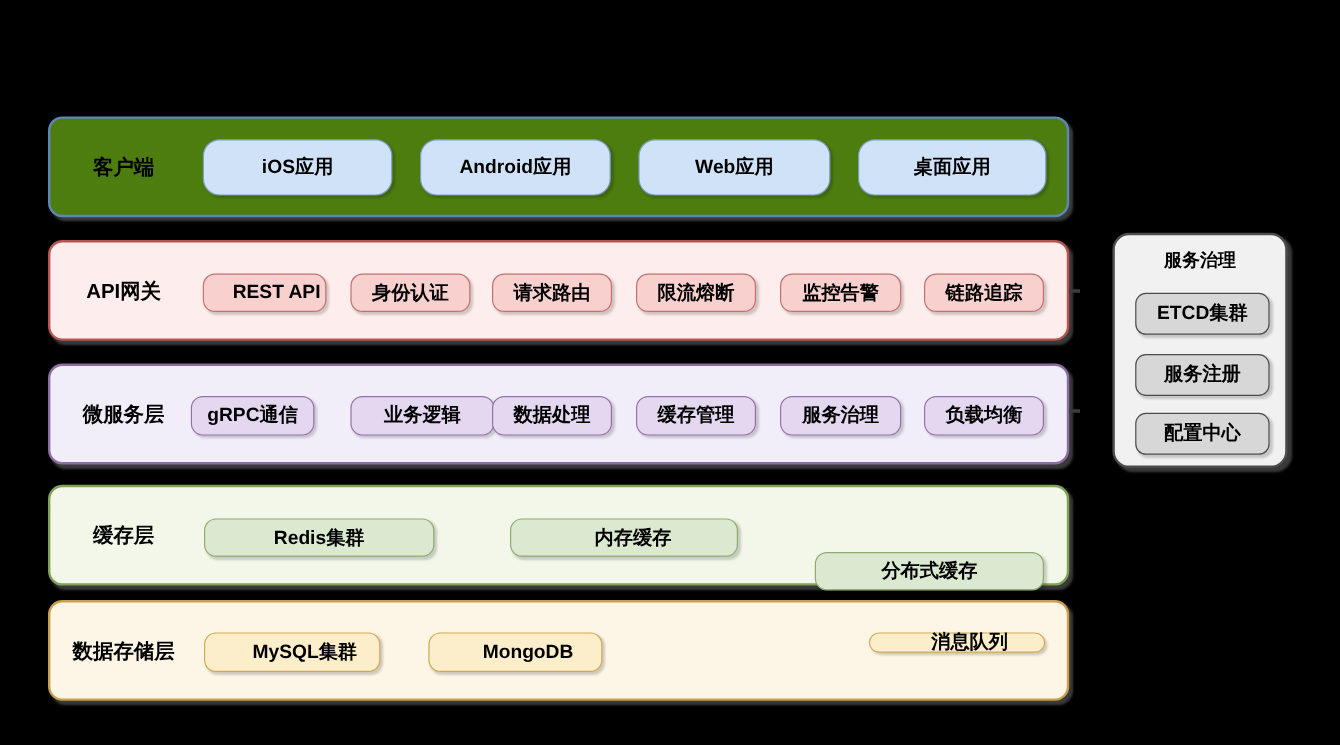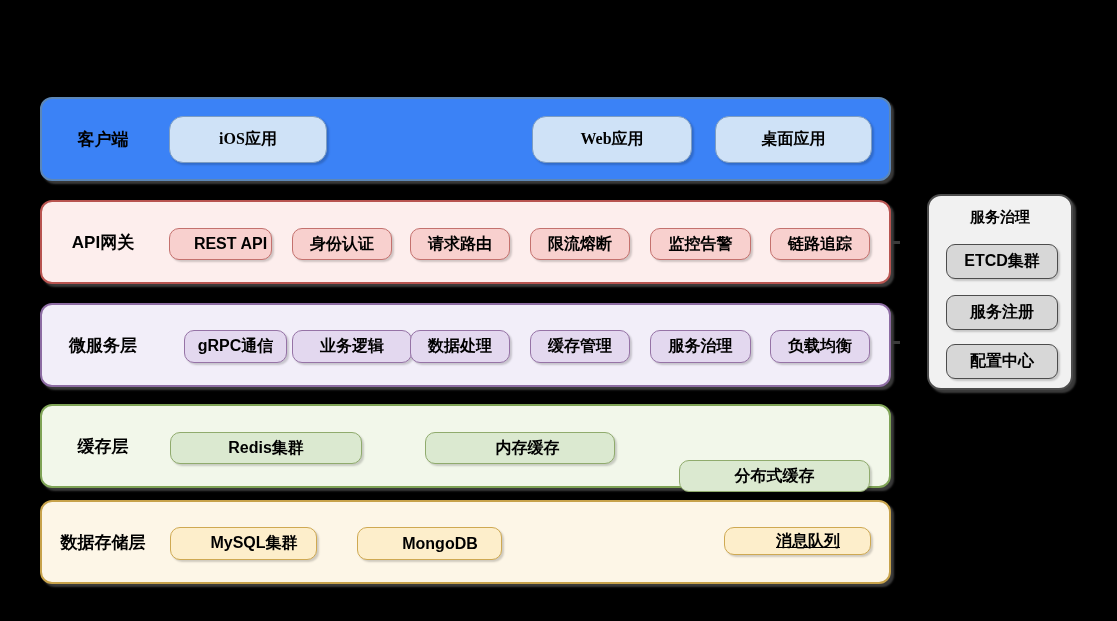--- a/index.html
+++ b/index.html
@@ -19,21 +19,21 @@
   }
   .node {
     position:absolute; box-sizing:border-box; border:1px solid;
     display:flex; align-items:center; justify-content:center;
     font-size:16px; font-weight:bold; color:#000;
     border-radius:10px; box-shadow:2px 2px 2px rgba(0,0,0,.18);
     white-space:nowrap;
   }
   .r14 { border-radius:14px; }
 
-  .c-blue   { background:#3b82f6; border-color:#5d87b6;font-family:Liberation Serif, serif; }
+  .c-blue   { background:#4d7c0f; border-color:#5d87b6; }
   .c-blue   .node { background:#cfe2f7; border-color:#7d9dc2; }
   .c-red    { background:#fdeeed; border-color:#b85450; }
   .c-red    .node { background:#f8d0ce; border-color:#c4716e; }
   .c-purple { background:#f2eef9; border-color:#8d6ca3; }
   .c-purple .node { background:#e3d8ef; border-color:#9673a6; }
   .c-green  { background:#f2f7ea; border-color:#7fa356; }
   .c-green  .node { background:#dbe9d0; border-color:#90ab6d; }
   .c-yellow { background:#fdf6e7; border-color:#c7a24b; }
   .c-yellow .node { background:#fdeecb; border-color:#cfa952;padding-left:21px; }
 
@@ -51,56 +51,57 @@
   .stub { position:absolute; width:9px; height:3px; background:#3a3a3a; }
 </style>
 </head>
 <body>
 
 <div class="stage">
 
   <section class="layer c-blue" style="top:97px;">
     <div class="layer-label">客户端</div>
     <div class="node r14" style="left:127px;top:17px;width:158px;height:47px;">iOS应用</div>
+    <div class="node r14" style="left:308px;top:17px;width:159px;height:47px;">Android应用</div>
     <div class="node r14" style="left:490px;top:17px;width:160px;height:47px;">Web应用</div>
     <div class="node r14" style="left:673px;top:17px;width:157px;height:47px;">桌面应用</div>
   </section>
 
   <section class="layer c-red" style="top:200px;">
     <div class="layer-label">API网关</div>
     <div class="node" style="left:127px;top:26px;width:103px;height:32px;padding-left:20px;">REST API</div>
     <div class="node" style="left:250px;top:26px;width:100px;height:32px;">身份认证</div>
     <div class="node" style="left:368px;top:26px;width:100px;height:32px;">请求路由</div>
     <div class="node" style="left:488px;top:26px;width:100px;height:32px;">限流熔断</div>
     <div class="node" style="left:608px;top:26px;width:101px;height:32px;">监控告警</div>
     <div class="node" style="left:728px;top:26px;width:100px;height:32px;">链路追踪</div>
   </section>
 
   <section class="layer c-purple" style="top:303px;">
     <div class="layer-label">微服务层</div>
-    <div class="node" style="left:142px;top:25px;width:103px;height:33px;">gRPC通信</div>
+    <div class="node" style="left:117px;top:25px;width:103px;height:33px;">gRPC通信</div>
     <div class="node" style="left:250px;top:25px;width:120px;height:33px;">业务逻辑</div>
     <div class="node" style="left:368px;top:25px;width:100px;height:33px;">数据处理</div>
     <div class="node" style="left:488px;top:25px;width:100px;height:33px;">缓存管理</div>
     <div class="node" style="left:608px;top:25px;width:101px;height:33px;">服务治理</div>
     <div class="node" style="left:728px;top:25px;width:100px;height:33px;">负载均衡</div>
   </section>
 
   <section class="layer c-green" style="top:404px;">
     <div class="layer-label">缓存层</div>
     <div class="node" style="left:128px;top:26px;width:192px;height:32px;">Redis集群</div>
     <div class="node" style="left:383px;top:26px;width:190px;height:32px;padding-left:15px;">内存缓存</div>
     <div class="node" style="left:637px;top:26px;width:191px;height:32px;margin-top:28px;">分布式缓存</div>
   </section>
 
   <section class="layer c-yellow" style="top:500px;">
     <div class="layer-label">数据存储层</div>
     <div class="node" style="left:128px;top:25px;width:147px;height:33px;">MySQL集群</div>
     <div class="node" style="left:315px;top:25px;width:145px;height:33px;">MongoDB</div>
-    <div class="node" style="left:682px;top:25px;width:147px;height:28px;text-decoration:underline;">消息队列</div>
+    <div class="node" style="left:682px;top:25px;width:147px;height:17px;">消息队列</div>
   </section>
 
   <div class="stub" style="left:891px;top:241px;"></div>
   <div class="stub" style="left:891px;top:341px;"></div>
 
   <aside class="panel">
     <div class="panel-title">服务治理</div>
     <div class="node" style="left:17px;top:48px;width:112px;height:35px;">ETCD集群</div>
     <div class="node" style="left:17px;top:99px;width:112px;height:35px;">服务注册</div>
     <div class="node" style="left:17px;top:148px;width:112px;height:35px;">配置中心</div>

